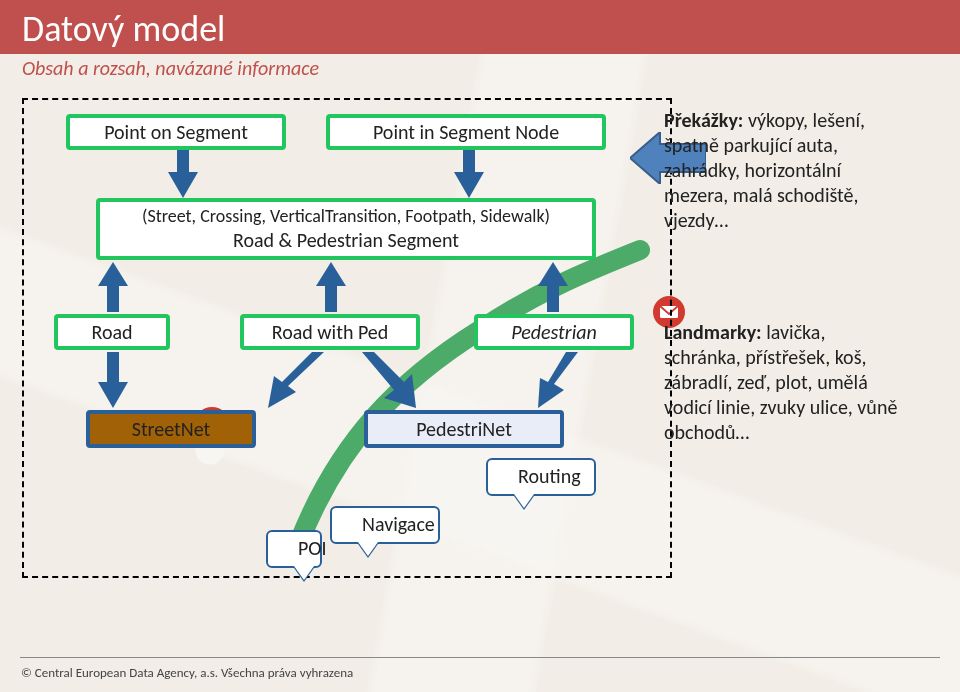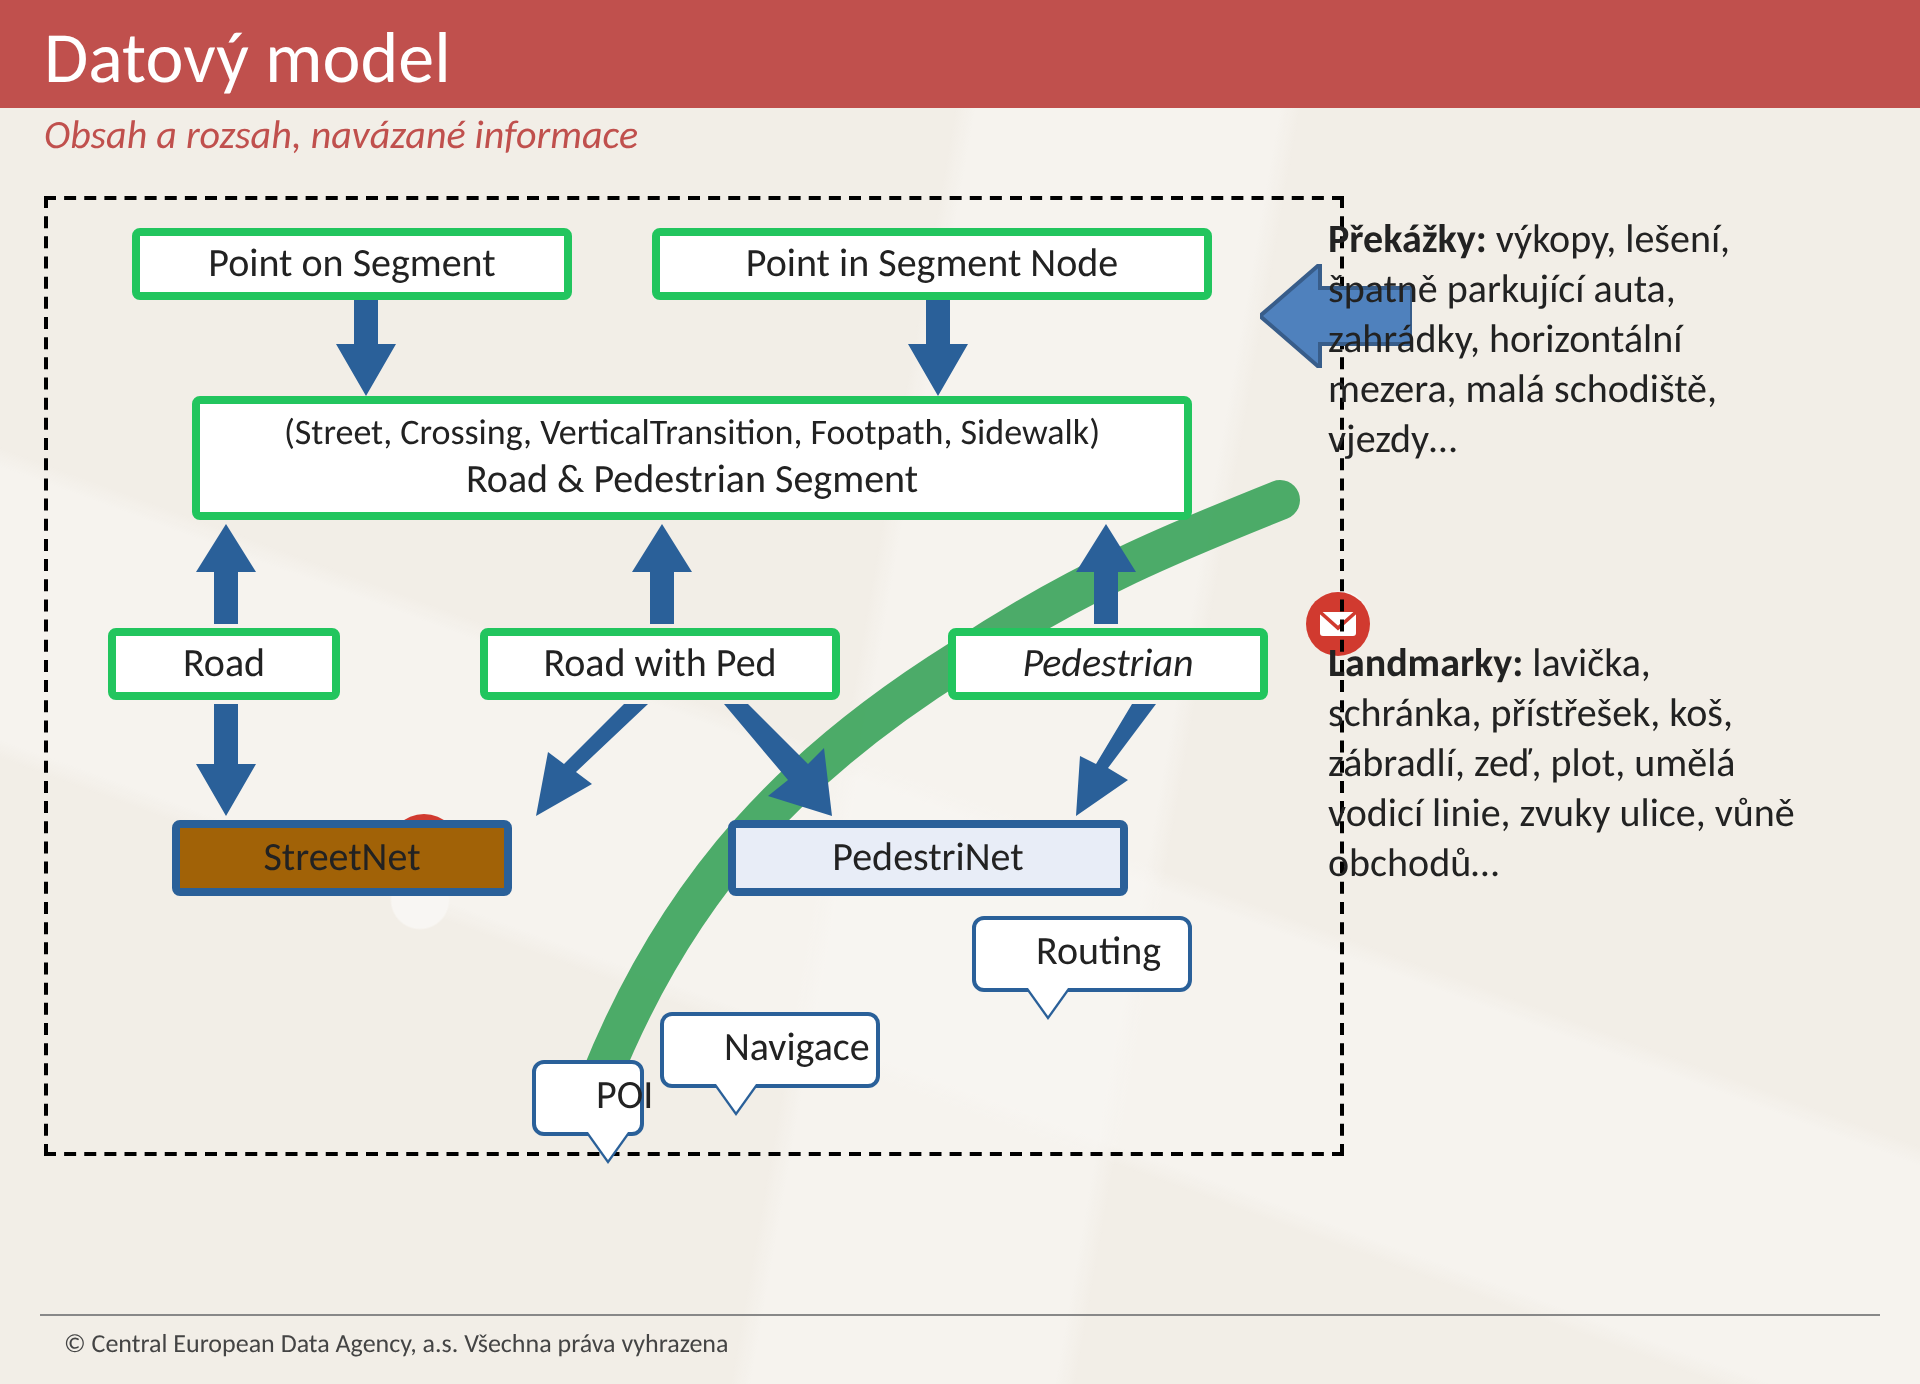--- a/index.html
+++ b/index.html
@@ -123,21 +123,21 @@
 
   .bigarrow {
     position: absolute;
     left: 630px; top: 132px;
     width: 76px; height: 52px;
     z-index: 3;
   }
 
   .footer {
     position: absolute;
-    left: 32px; bottom: 12px;
+    left: 21px; bottom: 12px;
     font-size: 13px;
     color: #444;
     z-index: 5;
   }
   .footline {
     position: absolute;
     left: 20px; bottom: 34px; right: 20px;
     border-top: 1px solid #888;
     z-index: 5;
   }

